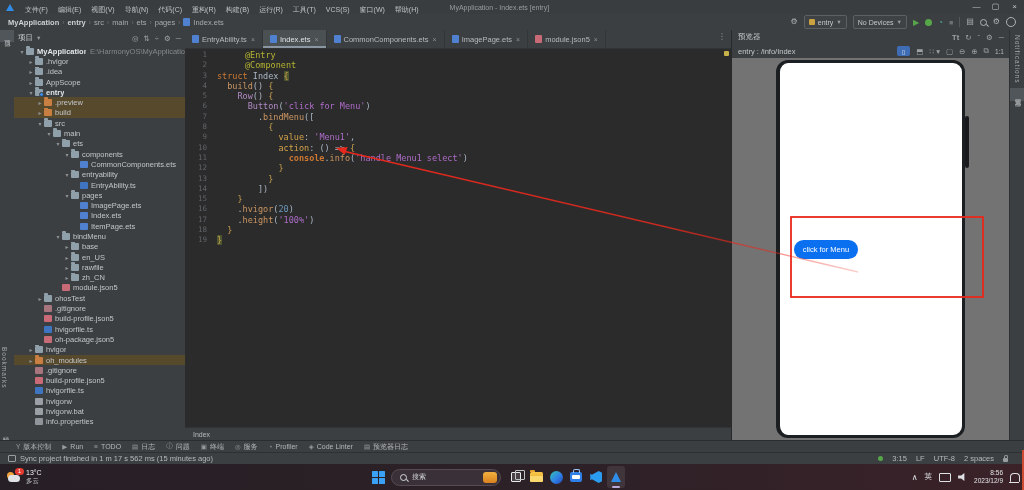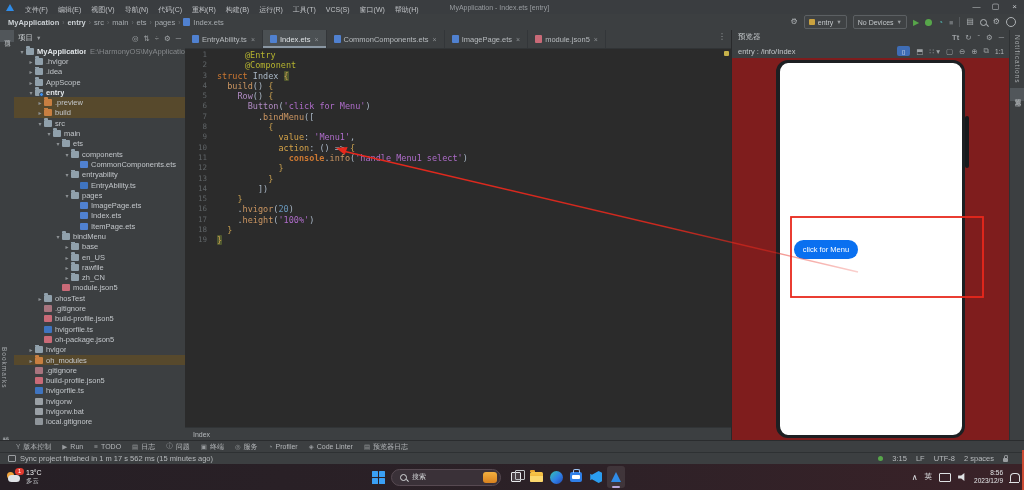--- a/index.html
+++ b/index.html
@@ -94,21 +94,21 @@
   #insp-mark{position:absolute;right:2px;top:21px;width:5px;height:5px;background:#c7b24a;border-radius:1px;}
 
   
   #preview{left:731px;top:30px;width:278px;height:410px;background:#3c3f41;border-left:1px solid #28292b;overflow:hidden;}
   .pv-row{height:14px;display:flex;align-items:center;padding:0 6px;font-size:7.5px;color:#c3c7ca;}
   .pv-row .ic{margin-left:auto;display:flex;align-items:center;gap:6px;color:#9fa3a6;font-size:7.5px;}
   #pv-row2{border-bottom:1px solid #34373a;}
   .toggle-blue{width:13px;height:10px;background:#3f6db5;border-radius:2px;color:#e8ecef;font-size:6px;
                display:flex;align-items:center;justify-content:center;}
   .pv-zoom{font-size:6.5px;color:#b7bbbe;}
-  #pv-body{position:absolute;left:0;top:28px;right:0;bottom:0;background:#7f1d1d;}
+  #pv-body{position:absolute;left:0;top:28px;right:0;bottom:0;background:#737373;}
   #phone{position:absolute;left:44px;top:2px;width:189px;height:378px;background:#fff;
          border:3px solid #1c1f22;border-left-width:4px;border-radius:12px;box-sizing:border-box;}
   #phone-sidebtn{position:absolute;right:-7px;top:53px;width:4px;height:52px;background:#17191c;border-radius:2px;}
   #ph-button{position:absolute;left:14px;top:177px;width:64px;height:19px;background:#0a70f0;border-radius:10px;
              color:#fff;font-size:7.5px;display:flex;align-items:center;justify-content:center;white-space:nowrap;}
   #ph-menu{position:absolute;left:63px;top:191px;width:76px;height:33px;background:#fff;border-radius:13px;
            box-shadow:0 3px 10px rgba(0,0,0,.28);display:flex;align-items:center;padding-left:11px;
            font-size:8px;color:#555;box-sizing:border-box;z-index:3;}
 
   
@@ -433,21 +433,21 @@
           <span class="tlabel">hvigorw</span>
         </div>
         <div class="trow" style="padding-left: 13px;">
           <span class="tarrow"></span>
           <i class="tic file"></i>
           <span class="tlabel">hvigorw.bat</span>
         </div>
         <div class="trow" style="padding-left: 13px;">
           <span class="tarrow"></span>
           <i class="tic prop"></i>
-          <span class="tlabel">local.gitignore</span>
+          <span class="tlabel">info.properties</span>
         </div>
       </div>
   </div>
 
   <div id="editor" class="abs">
     <div id="tabs">
         <div class="tab">
           <i class="file-ico ets"></i>
           <span>EntryAbility.ts</span>
           <span class="x">×</span>

